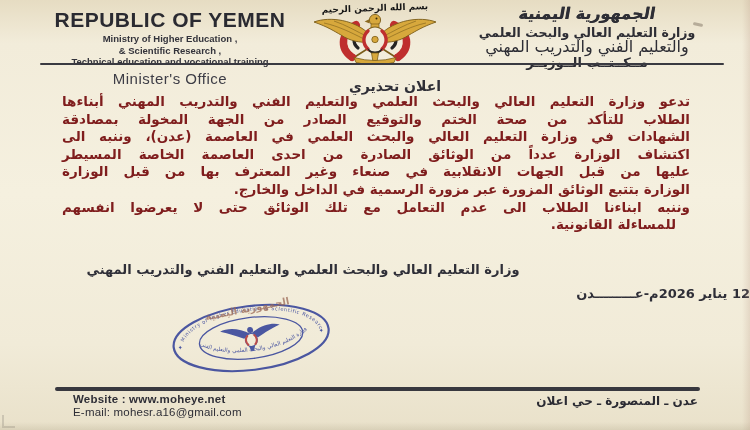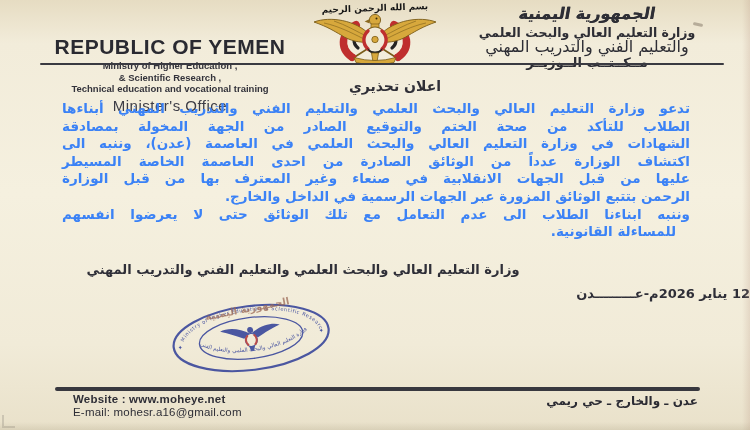--- a/index.html
+++ b/index.html
@@ -5,34 +5,34 @@
   html,body{margin:0;padding:0;}
   body{
     width:750px;height:430px;position:relative;overflow:hidden;
     font-family:"Liberation Sans","DejaVu Sans",sans-serif;
     background:
       linear-gradient(180deg,#e6dcc2 0%,#f2ecda 10%,#f5f0df 45%,#f1ebd8 80%,#e9e1ca 100%);
   }
   .ar{font-family:"DejaVu Sans",sans-serif;direction:rtl;unicode-bidi:plaintext;}
   .abs{position:absolute;}
   
-  .hdr-left{left:34px;top:8px;width:272px;text-align:center;color:#2d2d34;margin-top:27px;}
+  .hdr-left{left:34px;top:8px;width:272px;text-align:center;color:#2d2d34;}
   .hdr-title{font-size:21px;font-weight:bold;letter-spacing:.5px;color:#2a2a31;}
   .hdr-sub{font-size:9.5px;font-weight:bold;color:#33333b;line-height:9.5px;margin-top:2px;}
   .hdr-office{font-size:15px;font-weight:500;color:#3d3d46;margin-top:3px;letter-spacing:.5px;}
   .hdr-right{right:18px;top:4px;width:290px;text-align:center;color:#2d2d34;}
   .hdr-callig{font-size:16px;font-weight:bold;transform:skewX(-10deg);color:#2e2e35;
               text-shadow:.4px 0 0 #2e2e35;}
   .hdr-ar1{font-size:12.5px;font-weight:bold;margin-top:3px;line-height:13.5px;}
   .hdr-ar2{font-size:16px;font-weight:normal;line-height:13.5px;}
   .hdr-ar-office{font-size:13px;font-weight:bold;letter-spacing:2px;margin-top:2px;}
   .hdr-rule{left:40px;top:63px;width:684px;height:2.4px;background:#3a3a41;border-radius:1px;}
   
   .notice-title{left:0;top:78px;width:750px;text-align:center;font-size:14px;font-weight:bold;color:#2f2f37;padding-left:20px;}
-  .body-block{left:62px;top:100px;width:628px;color:#3b82f6;}
+  .body-block{left:62px;top:93px;width:628px;color:#7f1d1d;}
   .bline{font-size:13.5px;font-weight:bold;line-height:17.6px;direction:rtl;white-space:nowrap;}
   .bline.j{text-align:justify;text-align-last:justify;white-space:normal;}
   .bline.r{text-align:right;}
   .bline.indent{padding-right:14px;}
   .sig{left:0;top:262px;width:606px;text-align:center;font-size:13px;font-weight:bold;color:#2f2f38;}
   .date{left:0;top:286px;width:750px;text-align:right;font-size:13px;font-weight:bold;color:#2f2f38;}
   
   .stamp{left:168px;top:300px;width:166px;height:74px;transform:rotate(-7deg);opacity:.93;}
   
   .ftr-rule{left:55px;top:387px;width:645px;height:3.6px;background:#38383f;border-radius:2px;}
@@ -110,21 +110,21 @@
 <div class="abs hdr-rule"></div>
 
 <div class="abs notice-title ar">اعلان تحذيري</div>
 
 <div class="abs body-block">
   <div class="bline j ar">تدعو وزارة التعليم العالي والبحث العلمي والتعليم الفني والتدريب المهني أبناءها</div>
   <div class="bline j ar">الطلاب للتأكد من صحة الختم والتوقيع الصادر من الجهة المخولة بمصادقة</div>
   <div class="bline j ar">الشهادات في وزارة التعليم العالي والبحث العلمي في العاصمة (عدن)، وننبه الى</div>
   <div class="bline j ar">اكتشاف الوزارة عدداً من الوثائق الصادرة من احدى العاصمة الخاصة المسيطر</div>
   <div class="bline j ar">عليها من قبل الجهات الانقلابية في صنعاء وغير المعترف بها من قبل الوزارة</div>
-  <div class="bline r ar">الرحمن بتتبع الوثائق المزورة عبر الجهات الرسمية في الداخل والخارج.</div>
+  <div class="bline r ar">الوزارة بتتبع الوثائق المزورة عبر مزورة الرسمية في الداخل والخارج.</div>
   <div class="bline j ar">وننبه ابناءنا الطلاب الى عدم التعامل مع تلك الوثائق حتى لا يعرضوا انفسهم</div>
   <div class="bline r indent ar">للمساءلة القانونية.</div>
 </div>
 
 <div class="abs sig ar">وزارة التعليم العالي والبحث العلمي والتعليم الفني والتدريب المهني</div>
 <div class="abs date ar">12 يناير 2026م-عـــــــــدن</div>
 
 <div class="abs stamp">
   <svg width="166" height="74" viewBox="0 0 166 74">
     <defs>
@@ -152,18 +152,18 @@
       <path d="M80 46 L86 46 L84.5 51 L81.5 51 Z" fill="#3f4c9d"></path>
     </g>
 
     <text x="83" y="12" text-anchor="middle" font-size="10" font-weight="bold" font-family="DejaVu Sans" fill="#96604d" opacity="0.75" transform="rotate(-4 83 12)">الجمهورية اليمنية</text>
   </svg>
 </div>
 
 <div class="abs ftr-rule"></div>
 <div class="abs ftr-web">Website : www.moheye.net</div>
 <div class="abs ftr-mail">E-mail: mohesr.a16@gmail.com</div>
-<div class="abs ftr-addr ar">عدن ـ والخارج ـ حي ريمي</div>
+<div class="abs ftr-addr ar">عدن ـ المنصورة ـ حي اعلان</div>
 
 <div class="abs mark-tr"></div>
 <div class="abs mark-bl"></div>
 <div class="abs edge-r"></div>
 <div class="abs edge-b"></div>
 
 </body></html>

